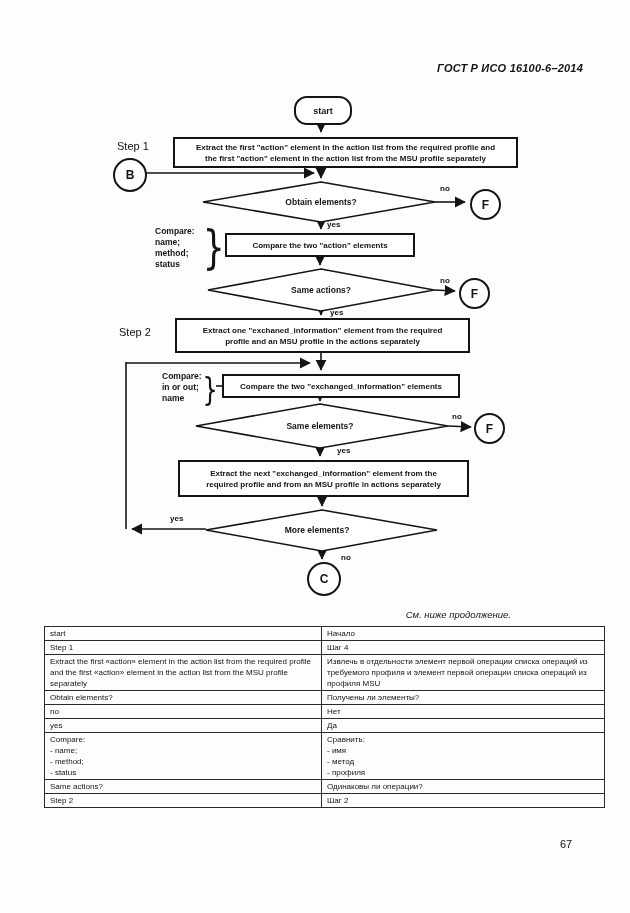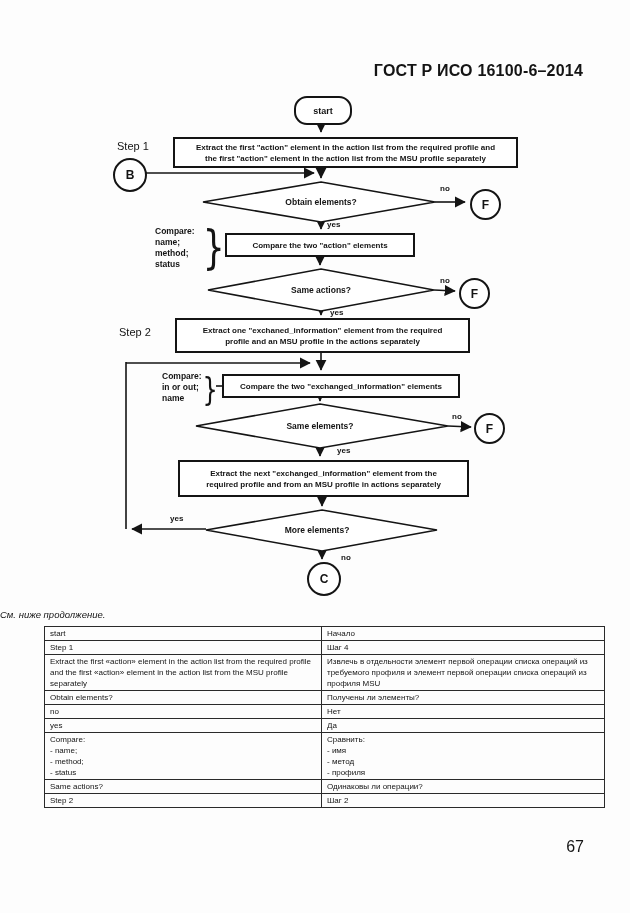--- a/index.html
+++ b/index.html
@@ -8,21 +8,21 @@
     background:#fdfdfd;
     font-family:"Liberation Sans", sans-serif;
     color:#141414;
     position:relative;
     overflow:hidden;
     -webkit-font-smoothing:antialiased;
   }
   
   .doc-header{
     position:absolute; top:62px; left:0; width:583px;
-    text-align:right; font-weight:bold; font-size:16px; letter-spacing:.2px;
+    text-align:right; font-weight:bold; font-size:11px; letter-spacing:.2px;font-style:italic;
   }
   
   svg.lines{position:absolute;top:0;left:0;width:630px;height:913px;pointer-events:none;}
   
   .terminal{
     position:absolute; border:2px solid #141414; border-radius:13px;
     background:#fff; display:flex;align-items:center;justify-content:center;
     font-weight:bold;font-size:9px;
   }
   .connector{
@@ -46,36 +46,36 @@
     position:absolute;font-weight:bold;font-size:8.5px;line-height:11px;
     white-space:pre-line;
   }
   .brace{
     position:absolute;font-size:46px;font-weight:normal;color:#141414;
     transform:scaleX(.75);line-height:1;font-family:"DejaVu Sans",sans-serif;
   }
   .brace.small{font-size:32px;}
   
   .caption{
-    position:absolute;top:609px;left:0;width:511px;text-align:left;
+    position:absolute;top:609px;left:0;width:511px;text-align:right;
     font-style:italic;font-size:9.5px;
   }
   table.bilingual{
     position:absolute;top:626px;left:44px;width:538px;
     border-collapse:collapse;table-layout:fixed;
   }
   table.bilingual td{
     border:1px solid #2a2a2a;
     font-size:8px;line-height:11px;
     padding:1px 5px;vertical-align:top;
     white-space:pre-line;
   }
   td.col-en{width:266px;}
   td.col-ru{width:272px;margin-left:24px;}
-  .page-number{position:absolute;top:838px;left:560px;width:24px;text-align:right;font-size:16px;}
+  .page-number{position:absolute;top:838px;left:560px;width:24px;text-align:left;font-size:11px;}
 </style>
 </head>
 <body>
 
 <div class="doc-header">ГОСТ Р ИСО 16100-6–2014</div>
 
 <svg class="lines" viewBox="0 0 630 913" xmlns="http://www.w3.org/2000/svg">
   <defs>
     <marker id="arr" markerWidth="8" markerHeight="8" refX="6.5" refY="3.5" orient="auto">
       <path d="M0,0 L7,3.5 L0,7 Z" fill="#141414"></path>

